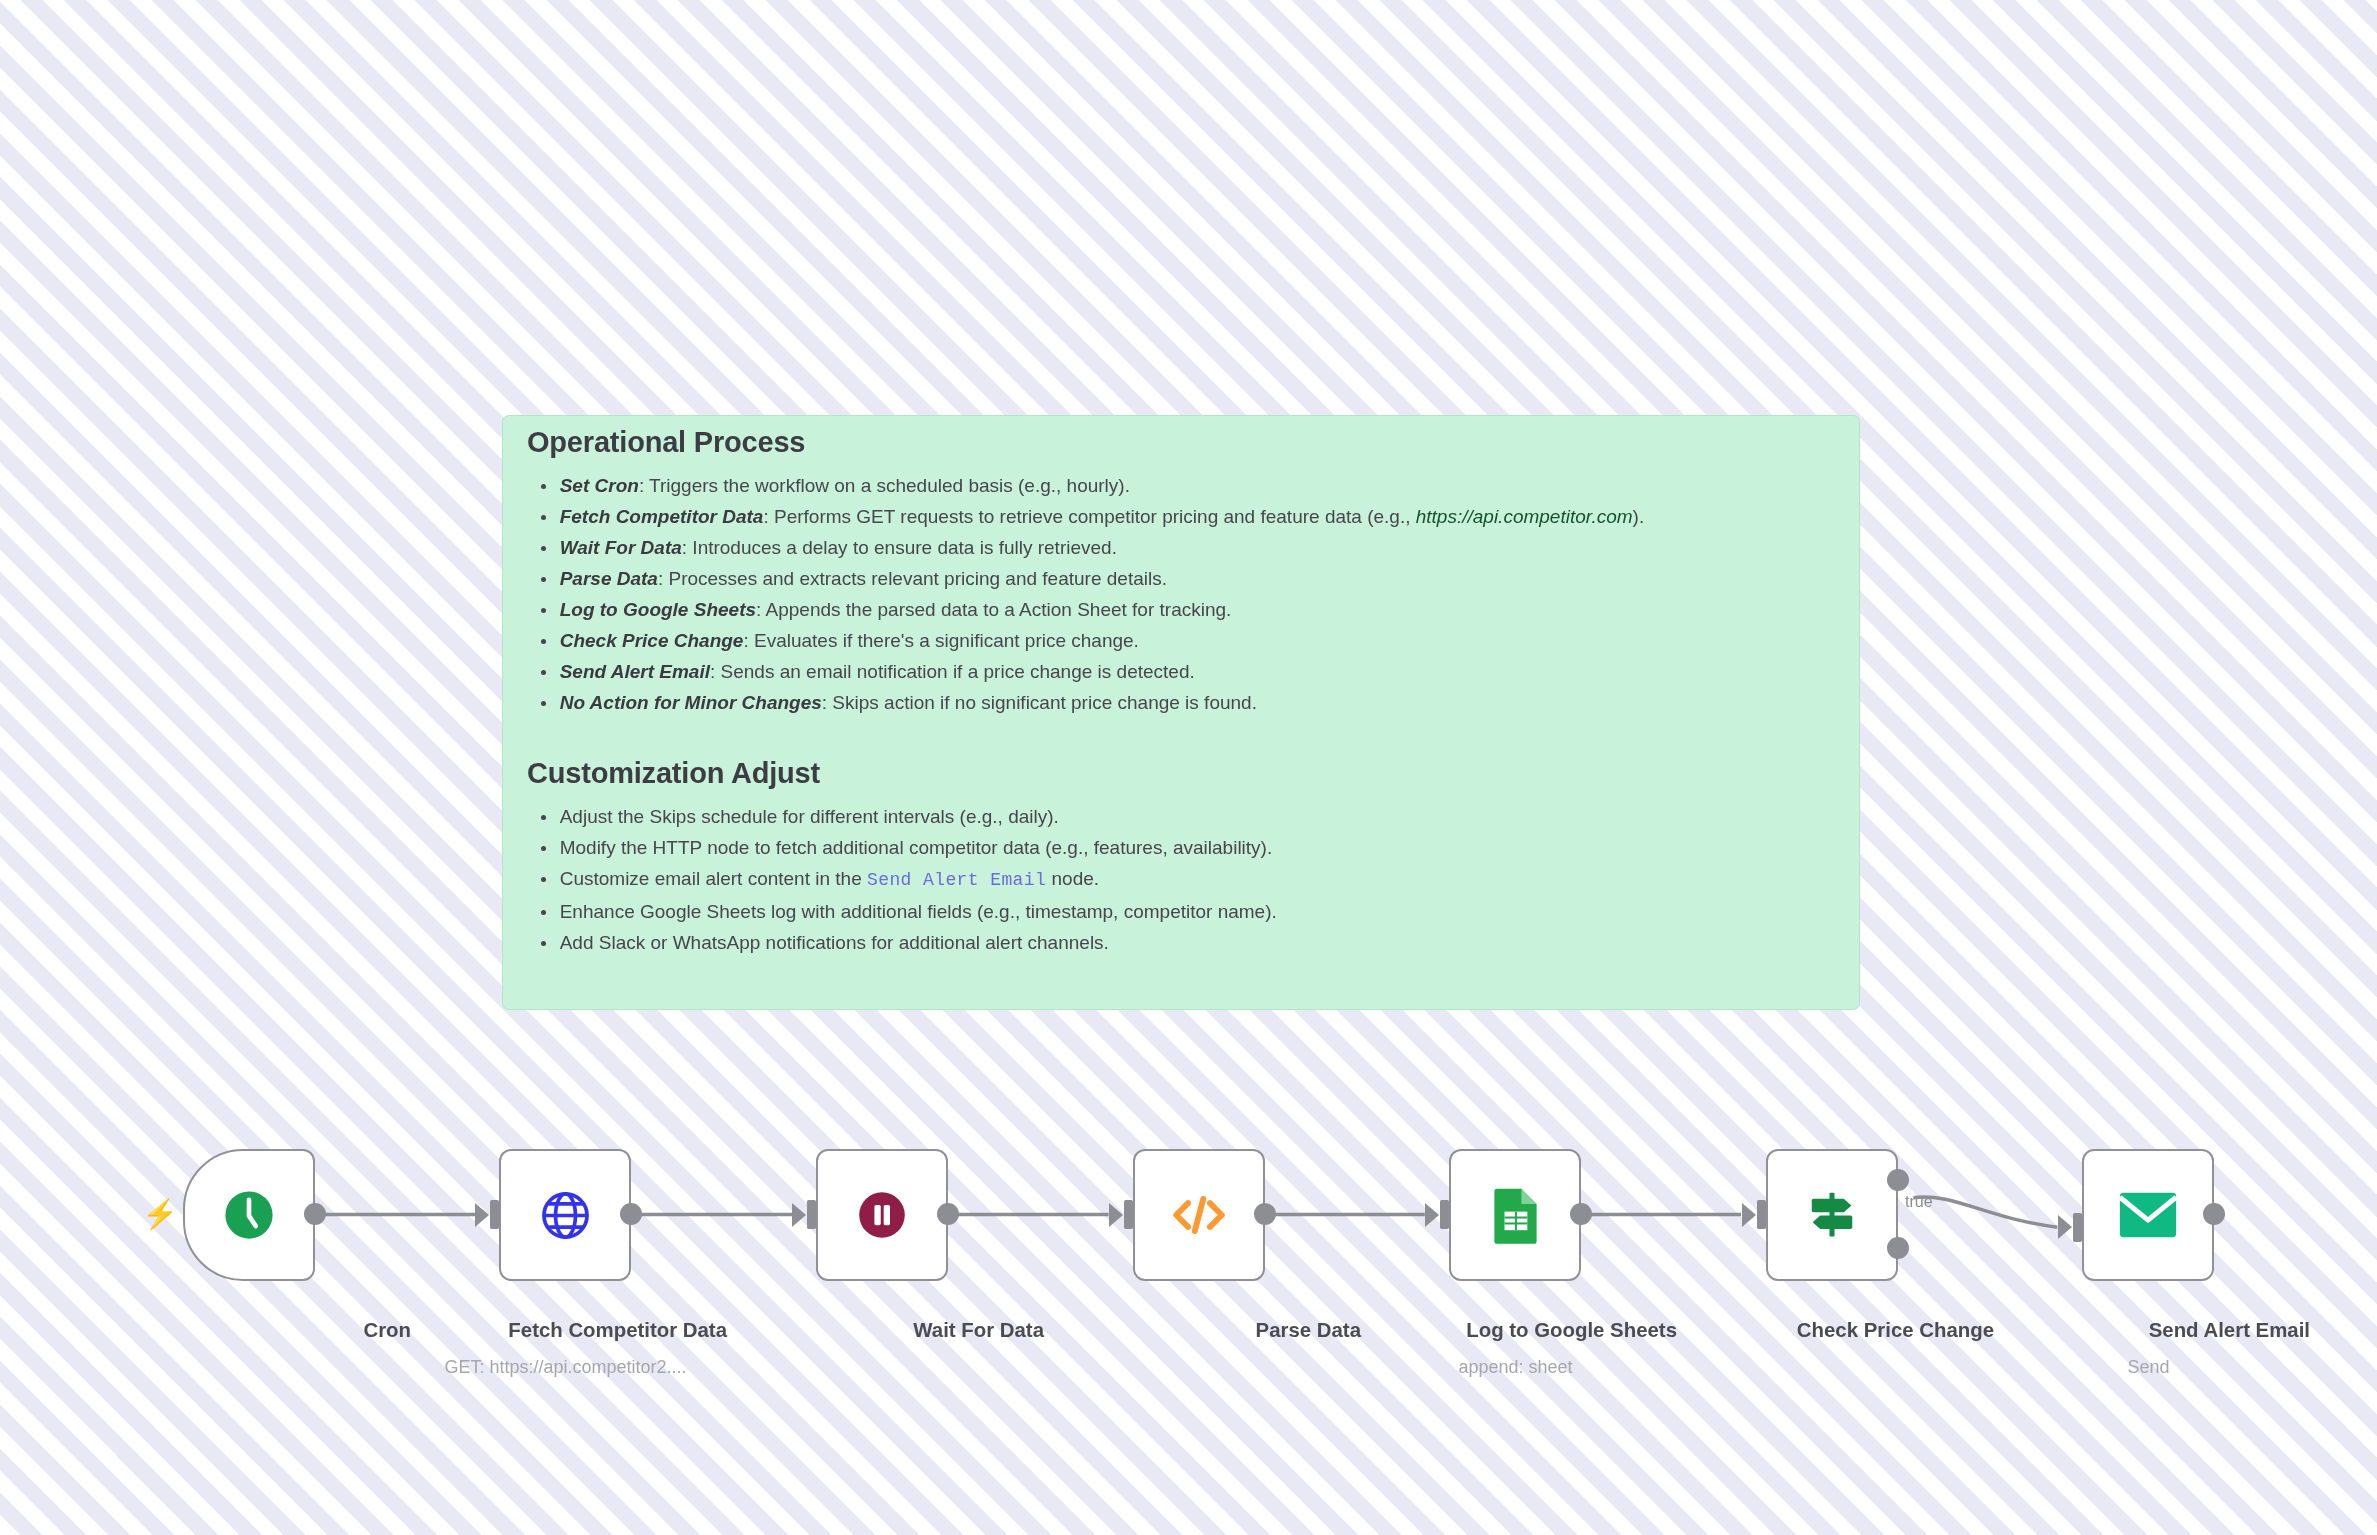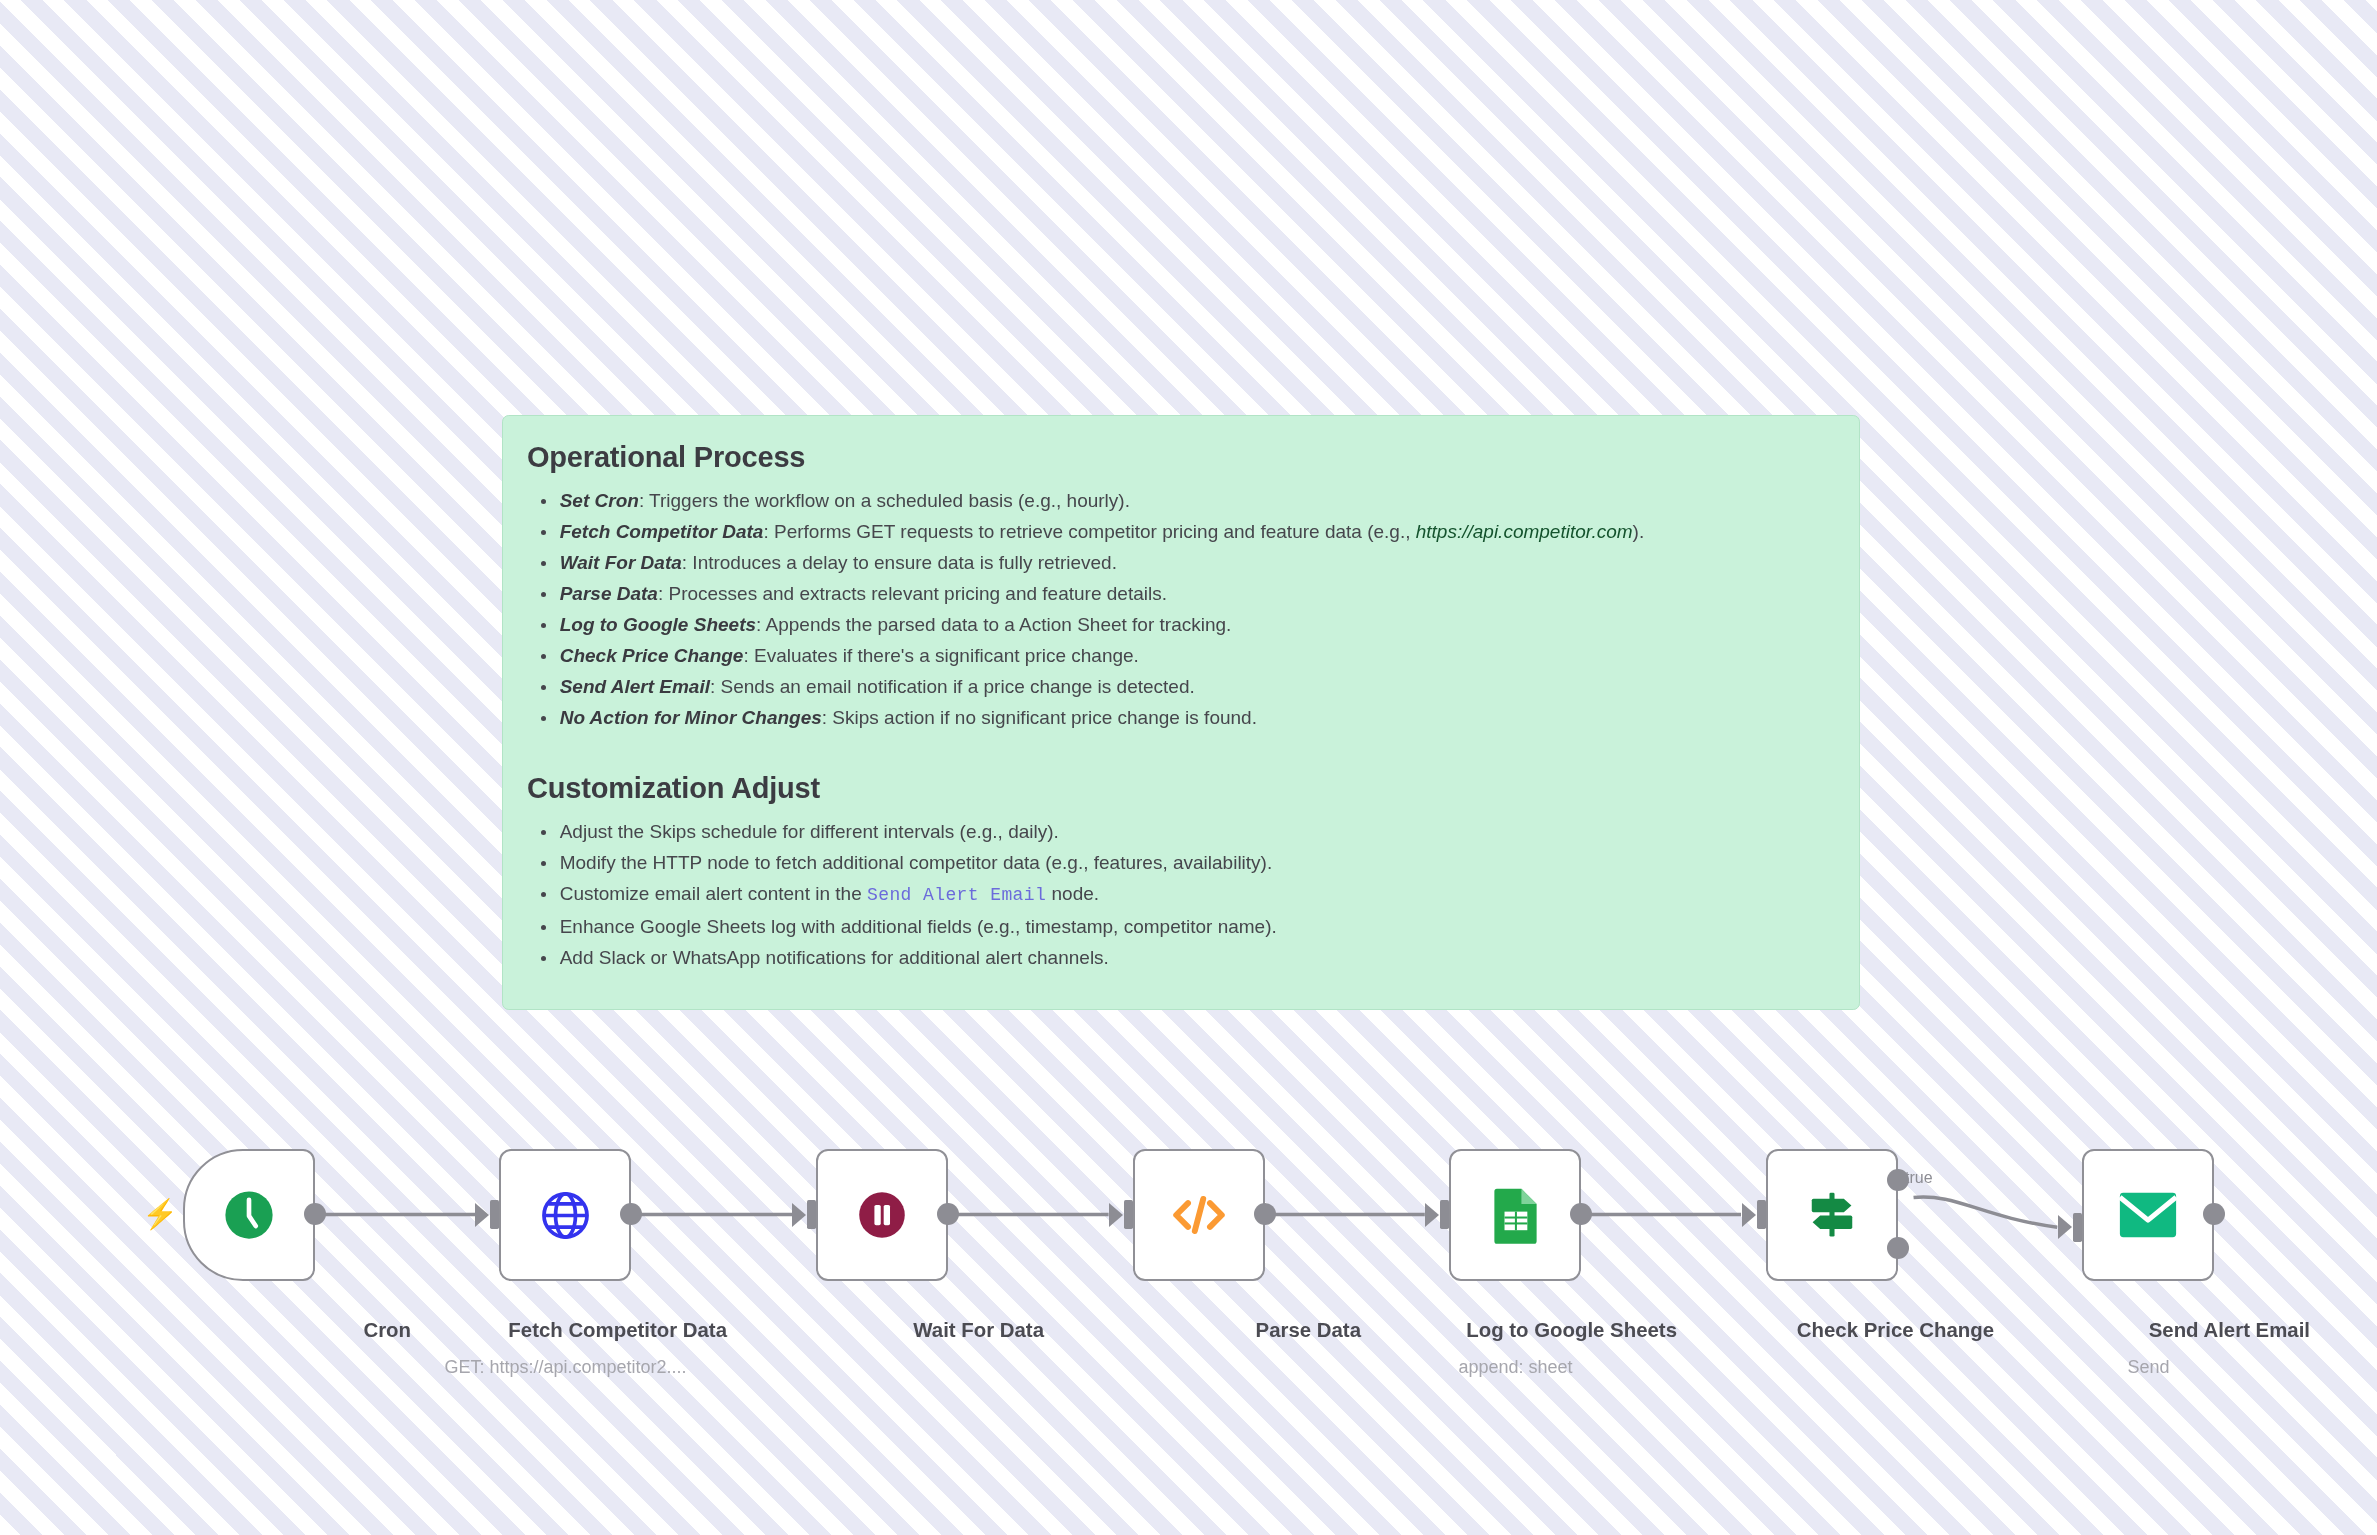--- a/index.html
+++ b/index.html
@@ -31,21 +31,21 @@
   .sticky {
     position: absolute;
     left: 502px;
     top: 415px;
     width: 1358px;
     height: 595px;
     background: #c9f2da;
     border: 0.9px solid #b2e4c6;
     border-radius: 6.8px;
     box-sizing: border-box;
-    padding: 24px 24px 0 24px;
+    padding: 9px 24px 0 24px;
   }
   .sticky h2 {
     margin: 0;
     font-size: 29px;
     font-weight: bold;
     color: #3c3c42;
     letter-spacing: -0.2px;
     line-height: 1.2;
   }
   .sticky h2.second {
@@ -320,21 +320,21 @@
             <rect x="29" y="4" width="6" height="52" rx="1.5"></rect>
             <path d="M10 11 h36 l9 8 l-9 8 h-36 a2 2 0 0 1 -2 -2 v-12 a2 2 0 0 1 2 -2 z"></path>
             <path d="M54 31 h-36 l-9 8 l9 8 h36 a2 2 0 0 0 2 -2 v-12 a2 2 0 0 0 -2 -2 z"></path>
           </g>
         </svg>
       </div>
       <div class="in-arrow"></div>
       <div class="in-stub"></div>
       <div class="out-dot upper"></div>
       <div class="out-dot lower"></div>
-      <div class="true-label" style="left:139px; top:20px;">true</div>
+      <div class="true-label" style="left:139px; top:44px;">true</div>
       <div class="node-label">Check Price Change</div>
     </div>
 
     <div class="nodewrap" style="left:2082px; top:17px;">
       <div class="node">
         <svg width="58" height="46" viewBox="0 0 68 54">
           <rect x="1" y="1" width="66" height="52" rx="4" fill="#10b981"></rect>
           <path d="M1 6 L34 33 L67 6" stroke="#ffffff" stroke-width="6" fill="none" stroke-linejoin="round"></path>
         </svg>
       </div>

